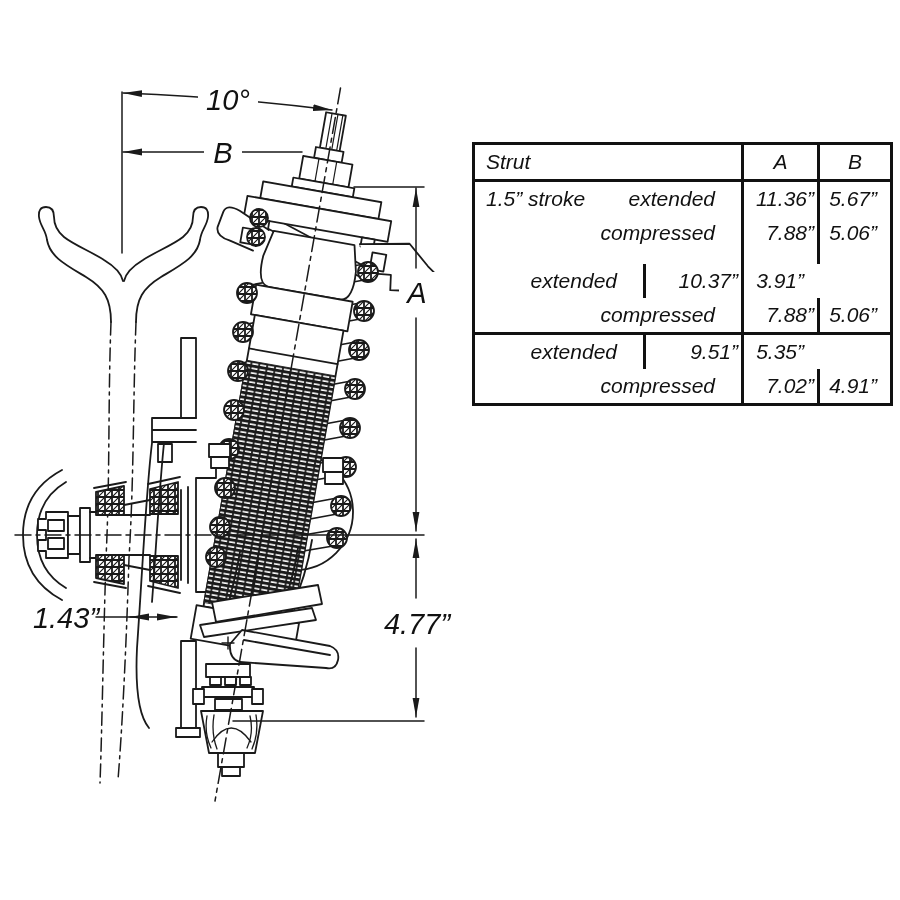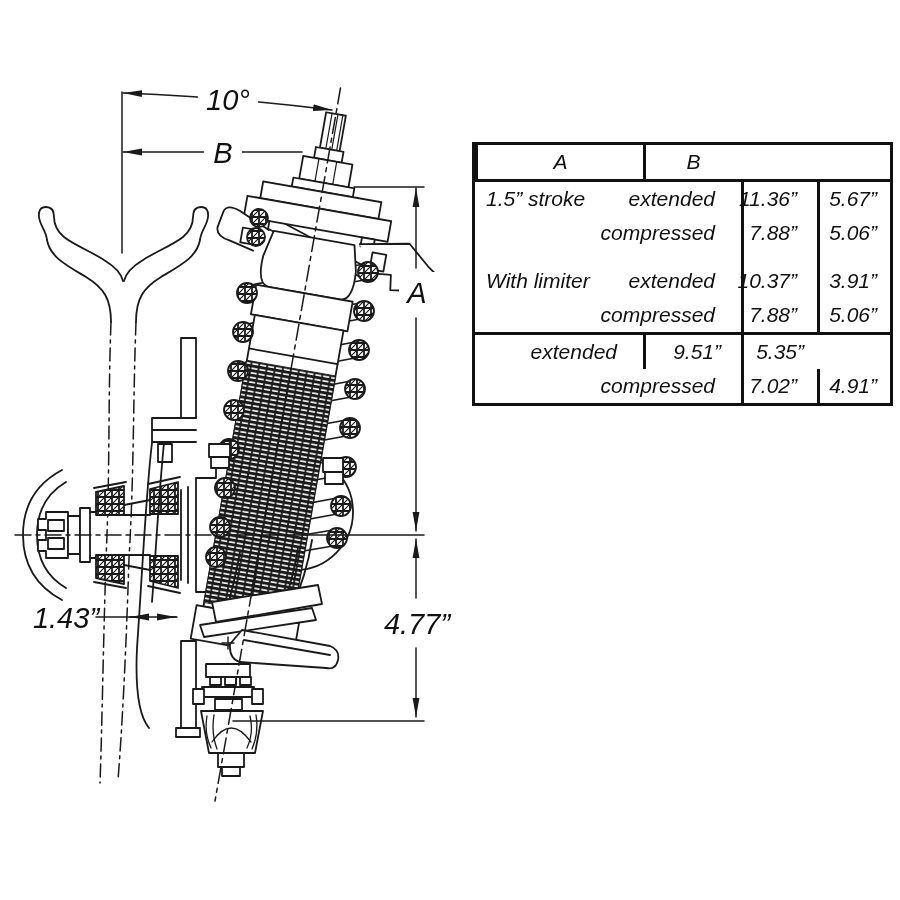--- a/index.html
+++ b/index.html
@@ -8,21 +8,21 @@
   #drawing{position:absolute;left:0;top:0;}
   
   #spec-table{position:absolute;left:472px;top:142px;width:421px;box-sizing:border-box;
               border:3px solid #111;background:#fff;font-style:italic;font-size:21px;color:#111;}
   .t-row{display:grid;grid-template-columns:168px 98px 76px 1fr;align-items:center;height:34px;}
   .t-head{height:34px;border-bottom:3px solid #111;}
   .t-head .cell-strut{grid-column:1 / span 2;}
   .cell{height:100%;display:flex;align-items:center;box-sizing:border-box;}
   .cell-strut{padding-left:11px;}
   .cell-state{justify-content:flex-end;padding-right:26px;}
-  .cell-a{justify-content:flex-end;padding-right:20px;border-left:3px solid #111;}
+  .cell-a{justify-content:flex-end;padding-right:3px;border-left:3px solid #111;}
   .cell-b{justify-content:flex-end;padding-right:13px;border-left:3px solid #111;}
   .cell-a.hdr,.cell-b.hdr{justify-content:center;padding-right:0;}
   .t-spacer{height:14px;}
   .t-divider{height:0;border-top:3px solid #111;}
   svg text{font-family:"Liberation Sans", sans-serif;font-style:italic;fill:#111;}
 </style>
 </head>
 <body>
 
 <div id="stage">
@@ -206,20 +206,21 @@
     <text x="228" y="110">10°</text>
     <text x="223" y="163">B</text>
     <text x="417" y="303">A</text>
     <text x="66" y="628">1.43”</text>
     <text x="417" y="634">4.77”</text>
   </g>
 </svg>
 
 <div id="spec-table">
   <div class="t-row t-head">
+    <div class="cell cell-strut">Strut</div>
     <div class="cell cell-a hdr">A</div>
     <div class="cell cell-b hdr">B</div>
   </div>
   <div id="t-body">
         <div class="t-row">
           <div class="cell cell-strut">1.5” stroke</div>
           <div class="cell cell-state">extended</div>
           <div class="cell cell-a">11.36”</div>
           <div class="cell cell-b">5.67”</div>
         </div>
@@ -229,21 +230,20 @@
           <div class="cell cell-a">7.88”</div>
           <div class="cell cell-b">5.06”</div>
         </div>
         <div class="t-row t-spacer">
           <div class="cell cell-strut"></div>
           <div class="cell cell-state"></div>
           <div class="cell cell-a"></div>
           <div class="cell cell-b"></div>
         </div>
         <div class="t-row">
-          <div class="cell cell-strut">With limiter</div>
           <div class="cell cell-state">extended</div>
           <div class="cell cell-a">10.37”</div>
           <div class="cell cell-b">3.91”</div>
         </div>
         <div class="t-row">
           <div class="cell cell-strut"></div>
           <div class="cell cell-state">compressed</div>
           <div class="cell cell-a">7.88”</div>
           <div class="cell cell-b">5.06”</div>
         </div>

